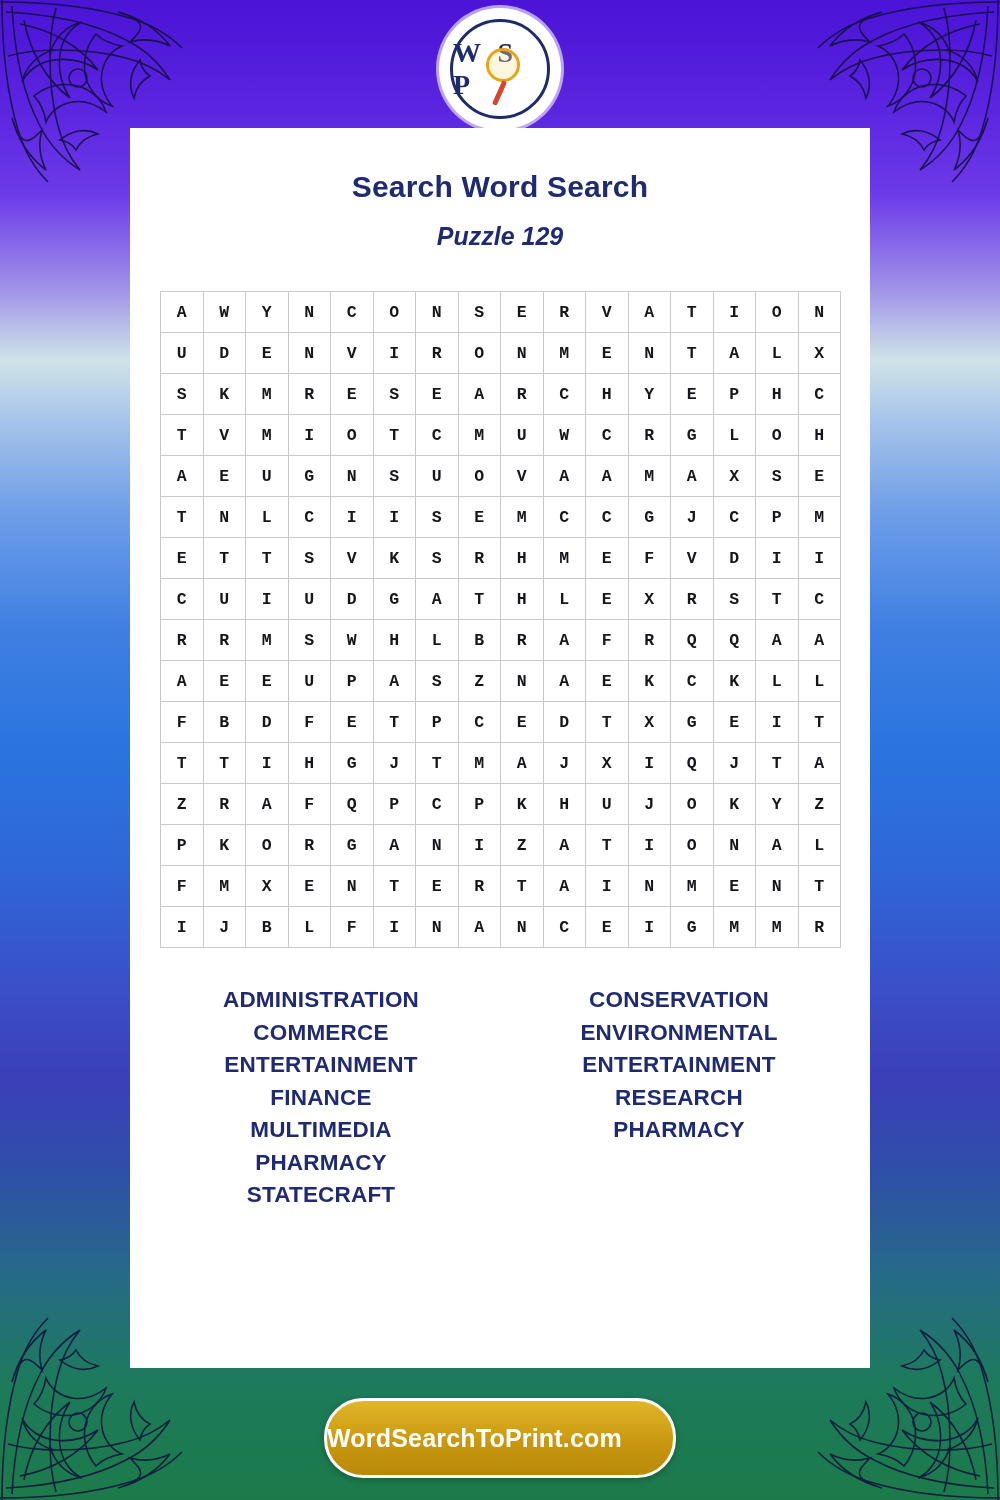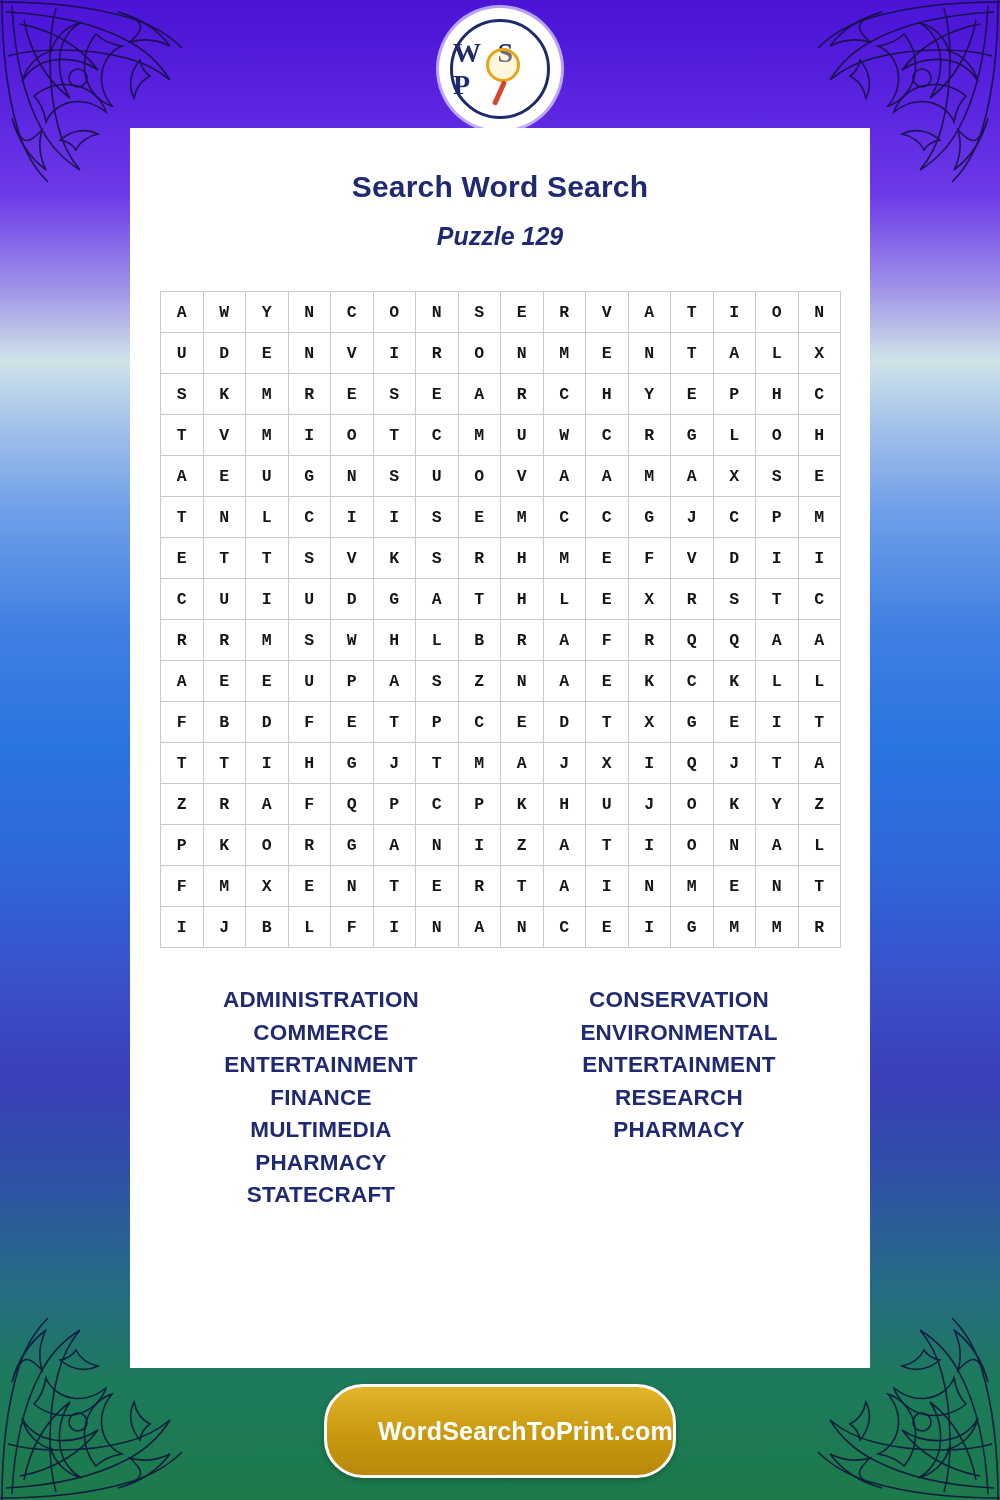--- a/index.html
+++ b/index.html
@@ -159,25 +159,25 @@
     line-height: 32.5px;
     letter-spacing: 0.2px;
   }
 
   
   #footer-btn {
     position: absolute;
     left: 50%;
     transform: translateX(-50%);
     bottom: 22px;
-    width: 352px; height: 94px;
+    width: 352px; height: 80px;
     border-radius: 39px;
     background: linear-gradient(180deg, #e0b62a 0%, #c9980f 55%, #b8890a 100%);
     border: 3px solid #ffffff;
-    display: flex; align-items: center; justify-content: flex-end;
+    display: flex; align-items: center; justify-content: flex-start;
     box-shadow: 0 2px 6px rgba(0,0,0,0.25);
     z-index: 6;
   }
   #footer-btn span {
     color: #ffffff;
     font-size: 25px;
     font-weight: bold;
     letter-spacing: 0.2px;
   }
 </style>

